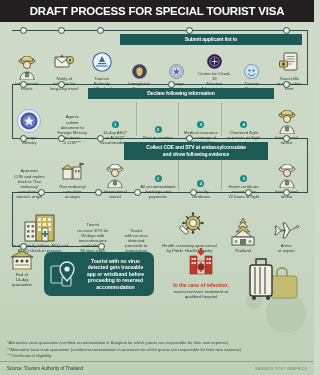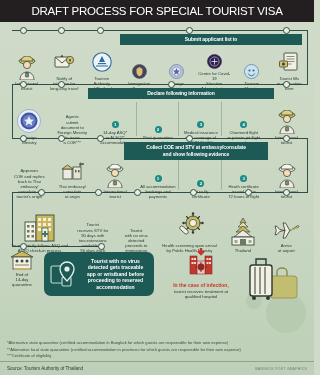--- a/index.html
+++ b/index.html
@@ -13,21 +13,21 @@
 
   
   .header {
     background: #231f20;
     height: 22px;
     display: flex; align-items: center; justify-content: center;
   }
   .header-title {
     color: #ffffff;
     font-size: 11.5px;
-    font-weight: normal;
+    font-weight: bold;
     letter-spacing: -0.2px;
     white-space: nowrap;
   }
 
   
   .canvas {
     position: relative;
     width: 314px;
     height: 353px;
     background: linear-gradient(180deg,#cfdbc8 0%,#c9d7c2 55%,#bed0b8 100%);

